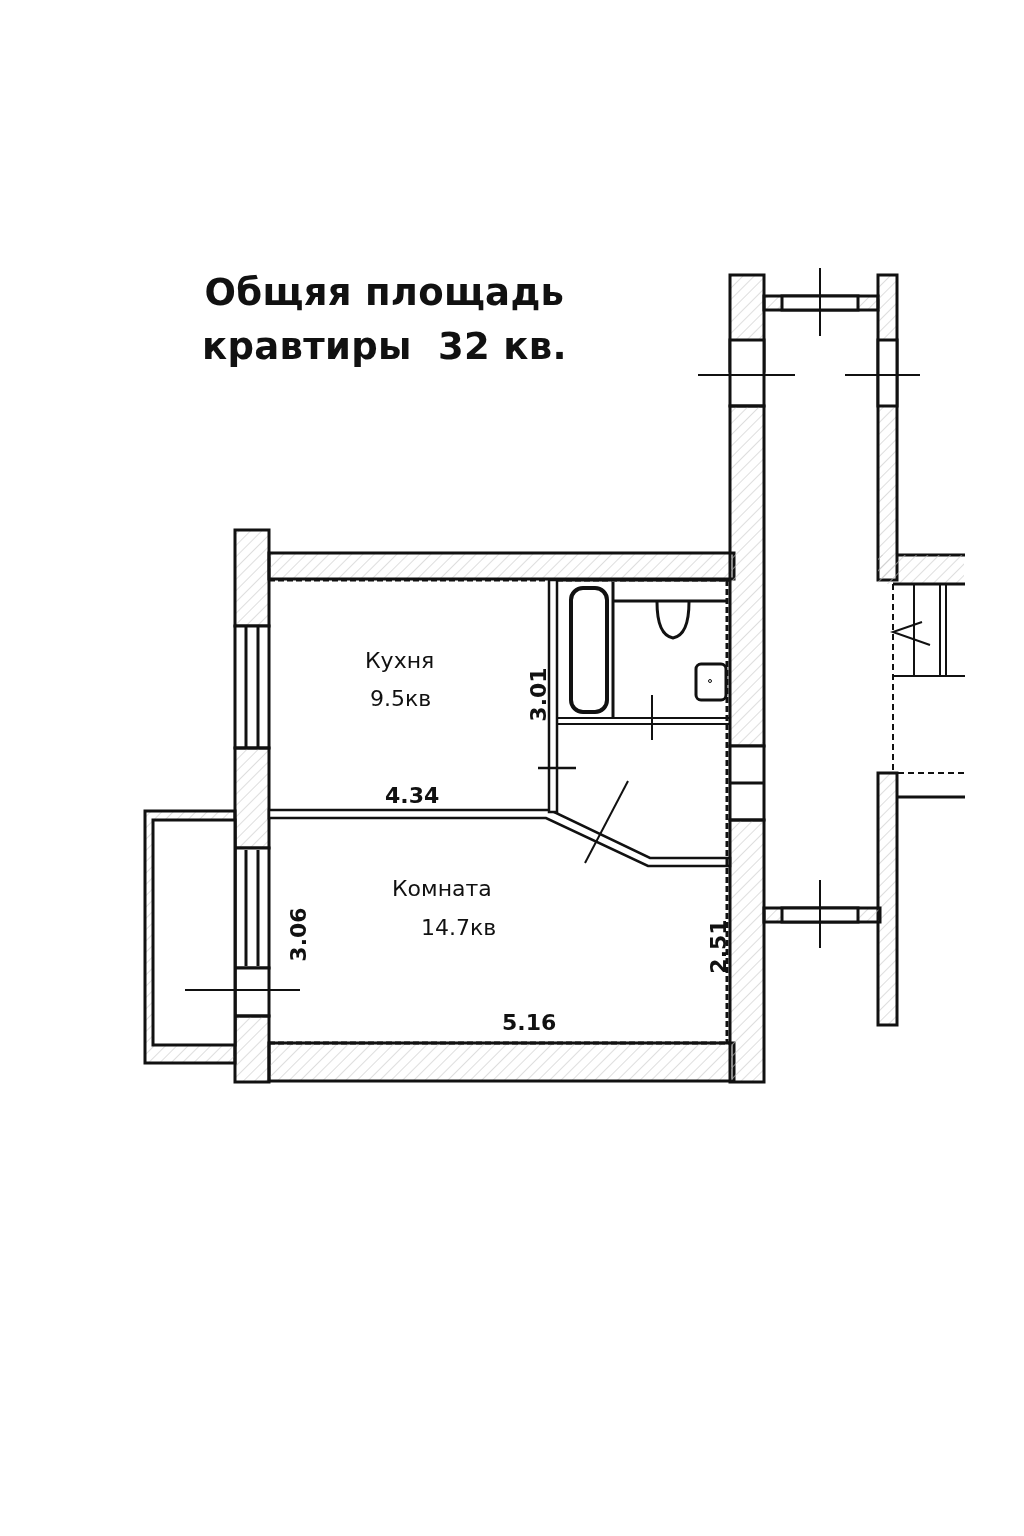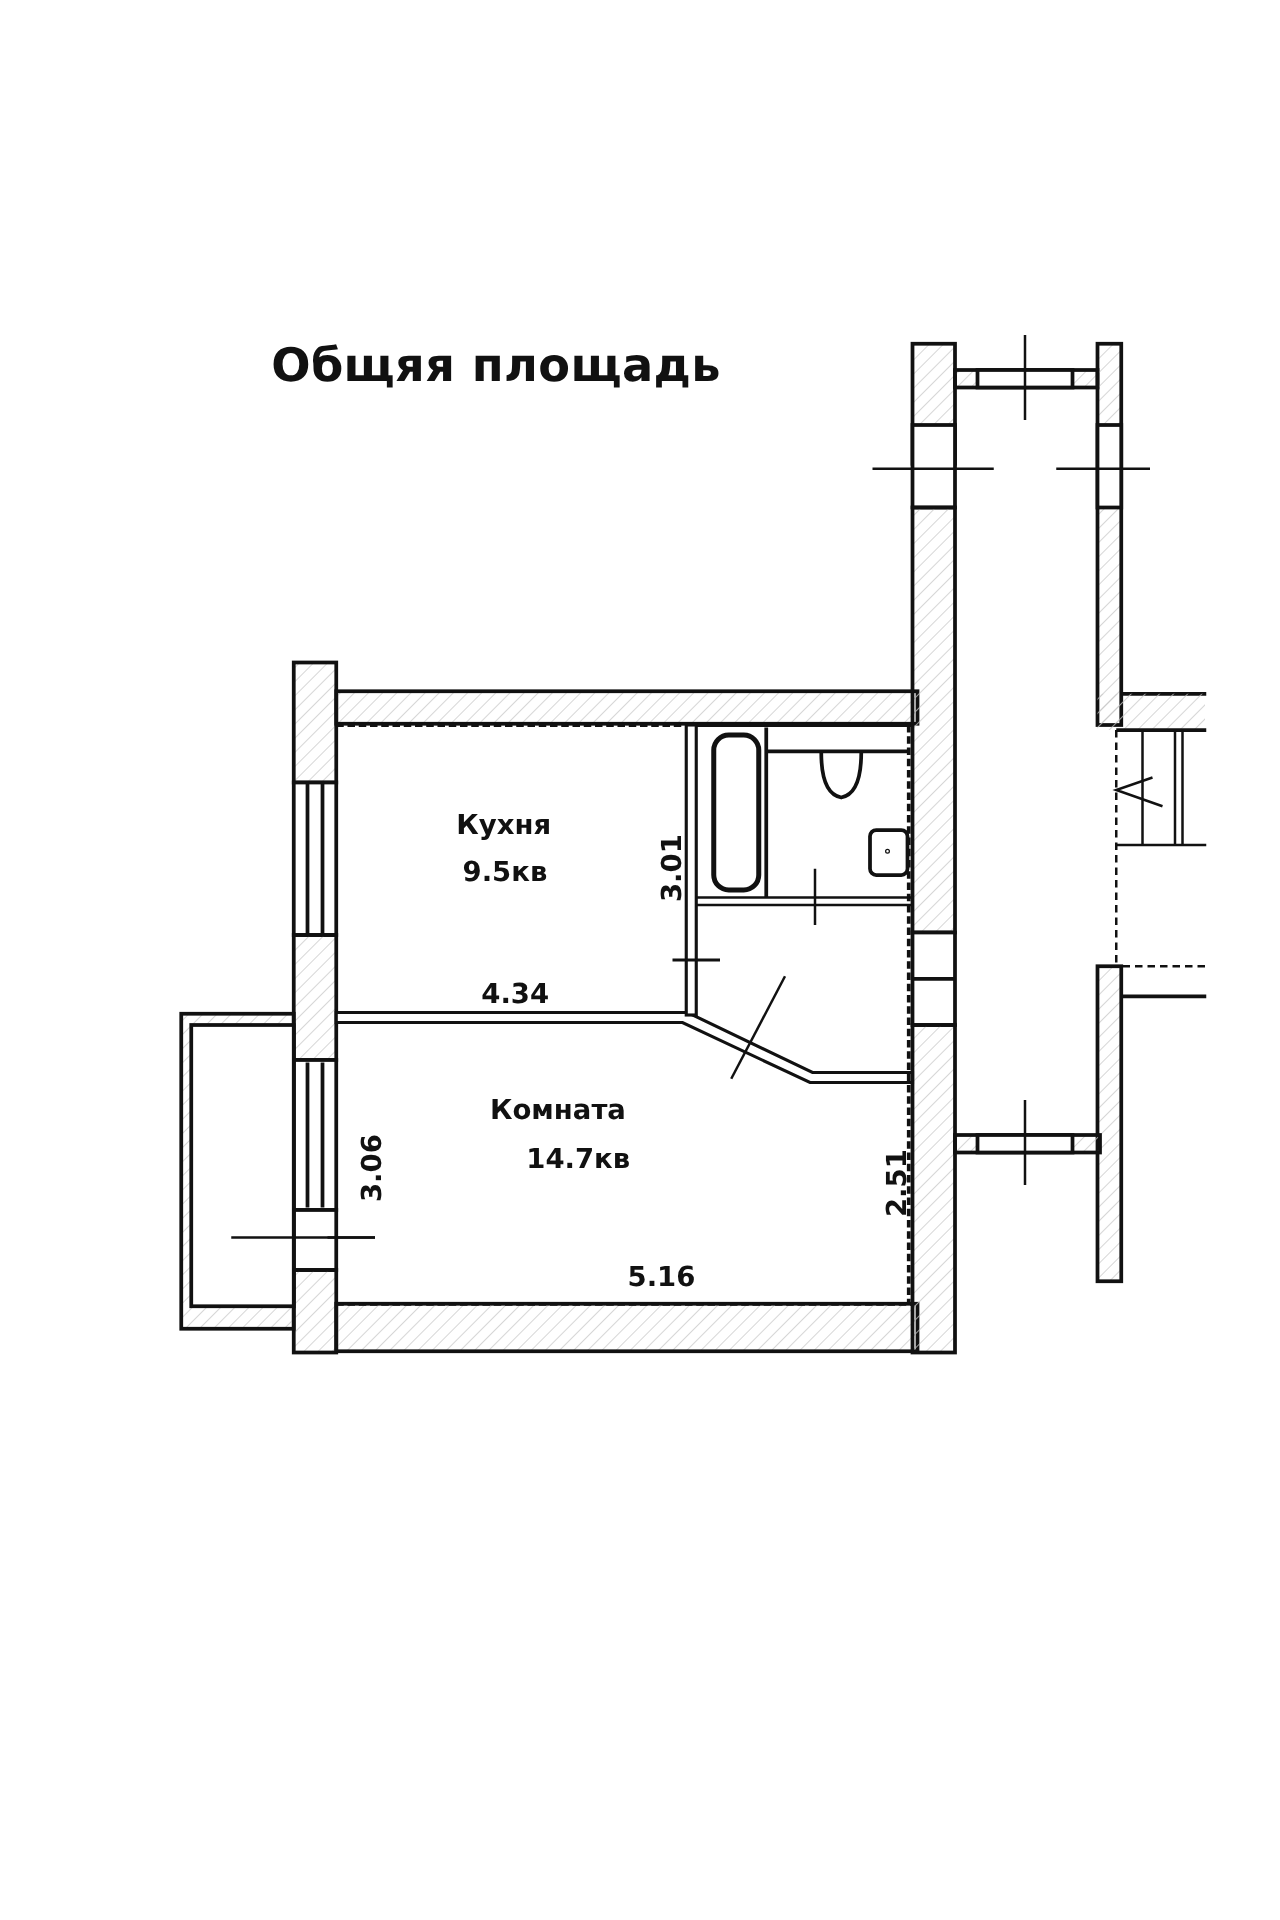--- a/index.html
+++ b/index.html
@@ -1,28 +1,29 @@
 <!DOCTYPE html>
 <html><head>
 <meta charset="utf-8">
 <style>
   html, body { margin: 0; padding: 0; background: #ffffff; }
   body { width: 1024px; height: 1536px; position: relative; overflow: hidden; font-family: "DejaVu Sans", "Liberation Sans", sans-serif; }
-  .title { position: absolute; left: 217px; top: 266px; font-size: 37px; font-weight: bold; line-height: 54px; color: #111; letter-spacing: 0.3px; text-align: center; }
+  .title { position: absolute; left: 202px; top: 266px; font-size: 37px; font-weight: bold; line-height: 54px; color: #111; letter-spacing: 0.3px; text-align: center; }
   .title .line { display: block; white-space: pre; }
   svg.plan { position: absolute; left: 0; top: 0; }
-  .lbl { position: absolute; color: #111; font-size: 22px; font-weight: bold; white-space: nowrap; }
+  .lbl { position: absolute; color: #111; font-size: 22px; font-weight: normal; white-space: nowrap; }
   .dim { position: absolute; color: #111; font-size: 22px; font-weight: bold; white-space: nowrap; }
   .vert { transform: rotate(-90deg); transform-origin: center center; }
 </style>
 </head>
 <body>
 
 <div class="title">
   <span class="line">Общяя площадь</span>
+  <span class="line">кравтиры  32 кв.</span>
 </div>
 
 <svg class="plan" width="1024" height="1536" viewBox="0 0 1024 1536">
   <defs>
     <pattern id="hatch" patternUnits="userSpaceOnUse" width="8" height="8" patternTransform="rotate(45)">
       <line x1="0" y1="0" x2="0" y2="8" stroke="#c8c8c8" stroke-width="1.2"></line>
     </pattern>
   </defs>
 
   <g stroke="#111" stroke-width="3">

